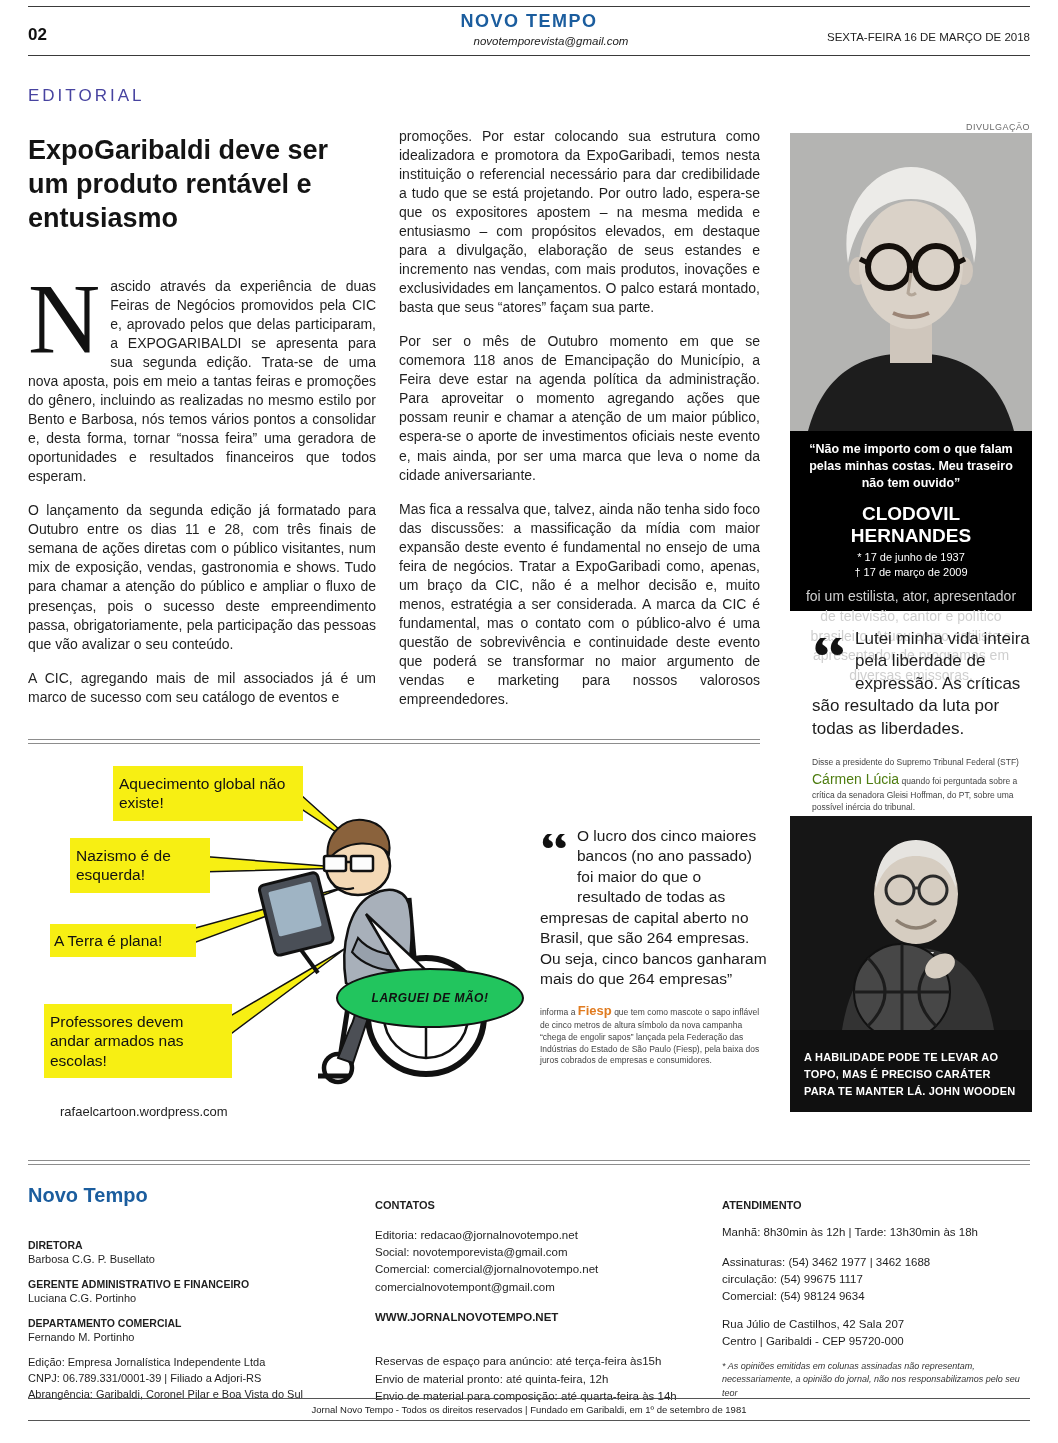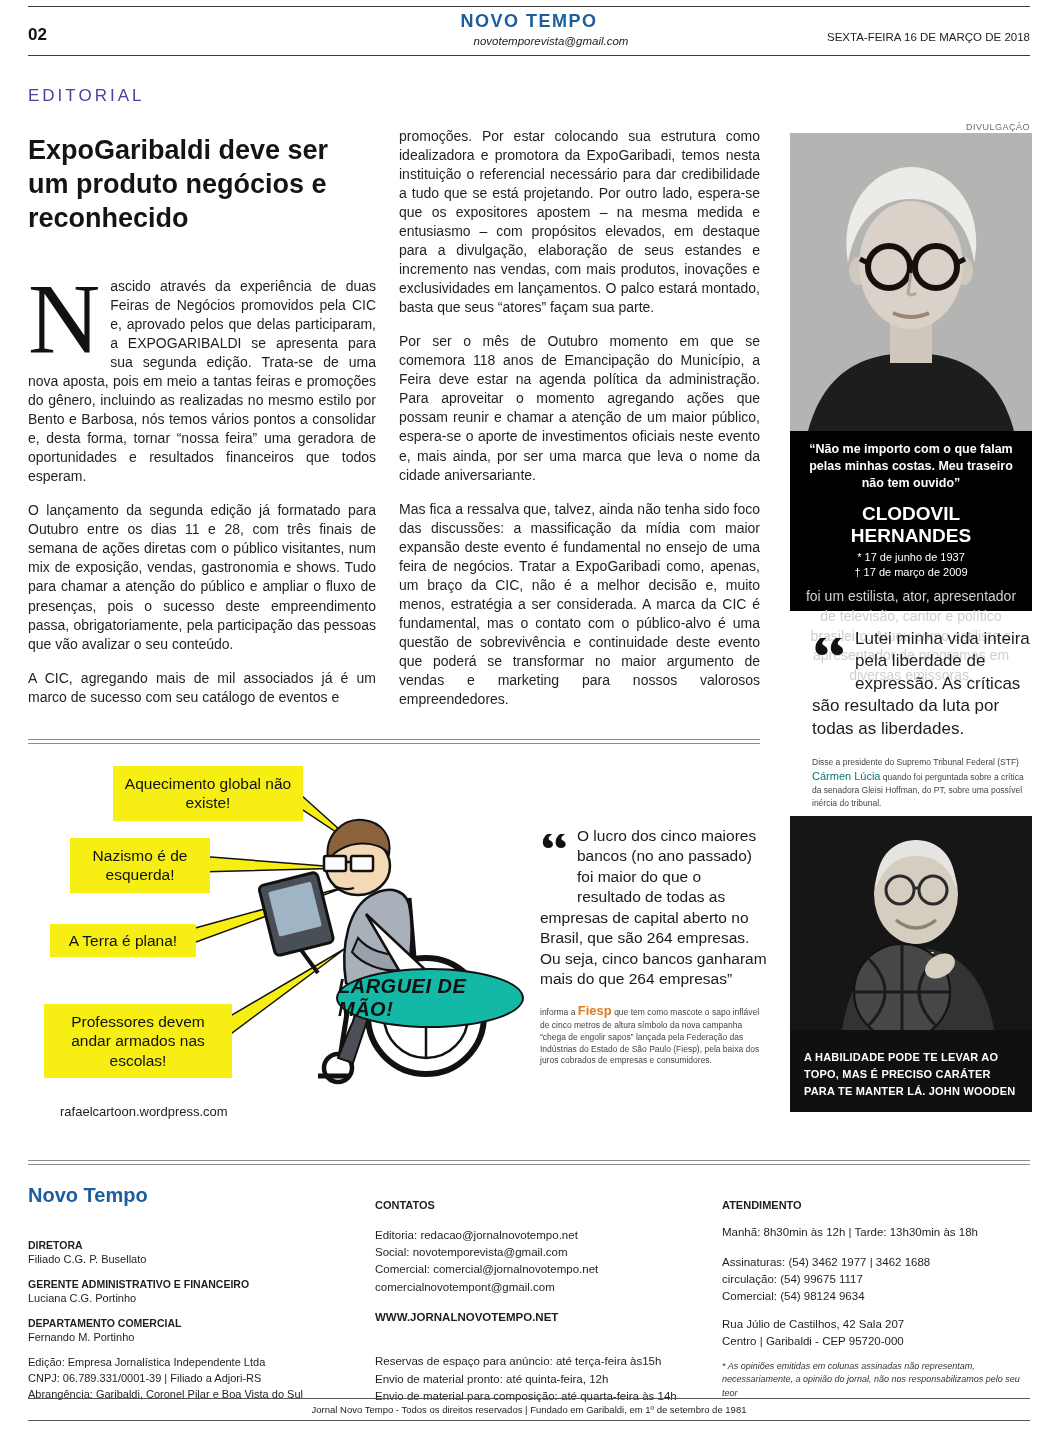--- a/index.html
+++ b/index.html
@@ -37,35 +37,35 @@
   .clodovil-quote { font-weight:bold; font-size:12.5px; line-height:1.35; }
   .clodovil-name { font-weight:bold; font-size:19px; margin-top:11px; }
   .clodovil-dates { font-size:11px; line-height:1.4; margin-top:3px; }
   .clodovil-bio { font-size:14px; line-height:1.4; margin-top:7px; color:#cfcfcf; }
 
   
   .carmen { position:absolute; left:812px; top:628px; width:222px; }
   .pullquote-mark { float:left; font-family:"Liberation Serif", serif; font-weight:bold; font-size:70px; line-height:0.55; color:#111; margin:10px 8px 0 0; height:48px; overflow:hidden; }
   .carmen-quote { font-size:17px; line-height:1.32; color:#1c1c1c; }
   .carmen-attr { margin-top:16px; font-size:8.5px; color:#444; line-height:1.45; clear:both; }
-  .carmen-name { font-size:11px; color:#0f766e; }
+  .carmen-name { font-size:14px; color:#4d7c0f; }
 
   
   .cartoon { position:absolute; left:28px; top:752px; width:500px; height:378px; }
   .cartoon svg { position:absolute; }
-  .bubble { position:absolute; background:#f7ef13; color:#111; text-align:center; font-size:15.5px; line-height:1.25; padding:8px 6px; }
+  .bubble { position:absolute; background:#f7ef13; color:#111; text-align:left; font-size:15.5px; line-height:1.25; padding:8px 6px; }
   .b1 { left:85px; top:14px; width:178px; }
   .b2 { left:42px; top:86px; width:128px; }
   .b3 { left:22px; top:172px; width:138px; padding:7px 4px; }
   .b4 { left:16px; top:252px; width:176px; }
   .tails { left:0; top:0; }
   .hawking { left:230px; top:6px; }
   .balloon-tail { left:0; top:0; }
-  .balloon { position:absolute; left:308px; top:216px; width:184px; height:56px; background:#14b8a6; border:2.5px solid #111; border-radius:50%;
-    display:flex; align-items:center; justify-content:center; font-weight:bold; font-style:italic; font-size:20px; letter-spacing:0.5px; color:#111; }
+  .balloon { position:absolute; left:308px; top:216px; width:184px; height:56px; background:#22c55e; border:2.5px solid #111; border-radius:50%;
+    display:flex; align-items:center; justify-content:center; font-weight:bold; font-style:italic; font-size:12px; letter-spacing:0.5px; color:#111; }
   .cartoon-credit { position:absolute; left:32px; top:352px; font-size:13px; color:#222; }
 
   
   .fiesp { position:absolute; left:540px; top:826px; width:228px; }
   .fiesp .pullquote-mark { font-size:58px; height:58px; margin-top:8px; }
   .fiesp-quote { font-size:15.5px; line-height:1.32; color:#1a1a1a; }
   .fiesp-attr { margin-top:12px; font-size:8.5px; color:#444; line-height:1.4; clear:both; }
   .fiesp-brand { font-size:13px; color:#e07b20; font-weight:bold; }
 
   
@@ -102,21 +102,21 @@
 
   <div class="hr" style="top:6px"></div>
   <div class="page-num">02</div>
   <div class="masthead">NOVO TEMPO</div>
   <div class="masthead-email">novotemporevista@gmail.com</div>
   <div class="edition-date">SEXTA-FEIRA 16 DE MARÇO DE 2018</div>
   <div class="hr" style="top:55px"></div>
 
   <div class="section-label">EDITORIAL</div>
 
-  <h1 class="headline">ExpoGaribaldi deve ser um produto negócios e reconhecido</h1>
+  <h1 class="headline">ExpoGaribaldi deve ser um produto rentável e entusiasmo</h1>
 
   <div class="bodycol col1">
     <p><span class="dropcap">N</span><span>ascido através da experiência de duas Feiras de Negócios promovidos pela CIC e, aprovado pelos que delas participaram, a EXPOGARIBALDI se apresenta para sua segunda edição. Trata-se de uma nova aposta, pois em meio a tantas feiras e promoções do gênero, incluindo as realizadas no mesmo estilo por Bento e Barbosa, nós temos vários pontos a consolidar e, desta forma, tornar “nossa feira” uma geradora de oportunidades e resultados financeiros que todos esperam.</span></p>
     <p>O lançamento da segunda edição já formatado para Outubro entre os dias 11 e 28, com três finais de semana de ações diretas com o público visitantes, num mix de exposição, vendas, gastronomia e shows. Tudo para chamar a atenção do público e ampliar o fluxo de presenças, pois o sucesso deste empreendimento passa, obrigatoriamente, pela participação das pessoas que vão avalizar o seu conteúdo.</p>
     <p>A CIC, agregando mais de mil associados já é um marco de sucesso com seu catálogo de eventos e</p>
   </div>
 
   <div class="bodycol col2">
     <p>promoções. Por estar colocando sua estrutura como idealizadora e promotora da ExpoGaribadi, temos nesta instituição o referencial necessário para dar credibilidade a tudo que se está projetando. Por outro lado, espera-se que os expositores apostem – na mesma medida e entusiasmo – com propósitos elevados, em destaque para a divulgação, elaboração de seus estandes e incremento nas vendas, com mais produtos, inovações e exclusividades em lançamentos. O palco estará montado, basta que seus “atores” façam sua parte.</p>
     <p>Por ser o mês de Outubro momento em que se comemora 118 anos de Emancipação do Município, a Feira deve estar na agenda política da administração. Para aproveitar o momento agregando ações que possam reunir e chamar a atenção de um maior público, espera-se o aporte de investimentos oficiais neste evento e, mais ainda, por ser uma marca que leva o nome da cidade aniversariante.</p>
@@ -231,21 +231,21 @@
       <ellipse cx="150" cy="150" rx="16" ry="11" fill="#d6cdc1" transform="rotate(-30 150 150)"></ellipse>
     </svg>
     <div class="wooden-caption">A HABILIDADE PODE TE LEVAR AO TOPO, MAS É PRECISO CARÁTER PARA TE MANTER LÁ. JOHN WOODEN</div>
   </div>
 
   <div class="double-rule" style="left:28px; top:1160px; width:1002px;"></div>
   <div class="footer-brand">Novo Tempo</div>
 
   <div class="fcol fcol1">
     <div class="staff-role">DIRETORA</div>
-    <div class="staff-name">Filiado C.G. P. Busellato</div>
+    <div class="staff-name">Barbosa C.G. P. Busellato</div>
     <div class="staff-role">GERENTE ADMINISTRATIVO E FINANCEIRO</div>
     <div class="staff-name">Luciana C.G. Portinho</div>
     <div class="staff-role">DEPARTAMENTO COMERCIAL</div>
     <div class="staff-name">Fernando M. Portinho</div>
     <div class="edition-block">
       <div>Edição: Empresa Jornalística Independente Ltda</div>
       <div>CNPJ: 06.789.331/0001-39 | Filiado a Adjori-RS</div>
       <div>Abrangência: Garibaldi, Coronel Pilar e Boa Vista do Sul</div>
     </div>
   </div>

